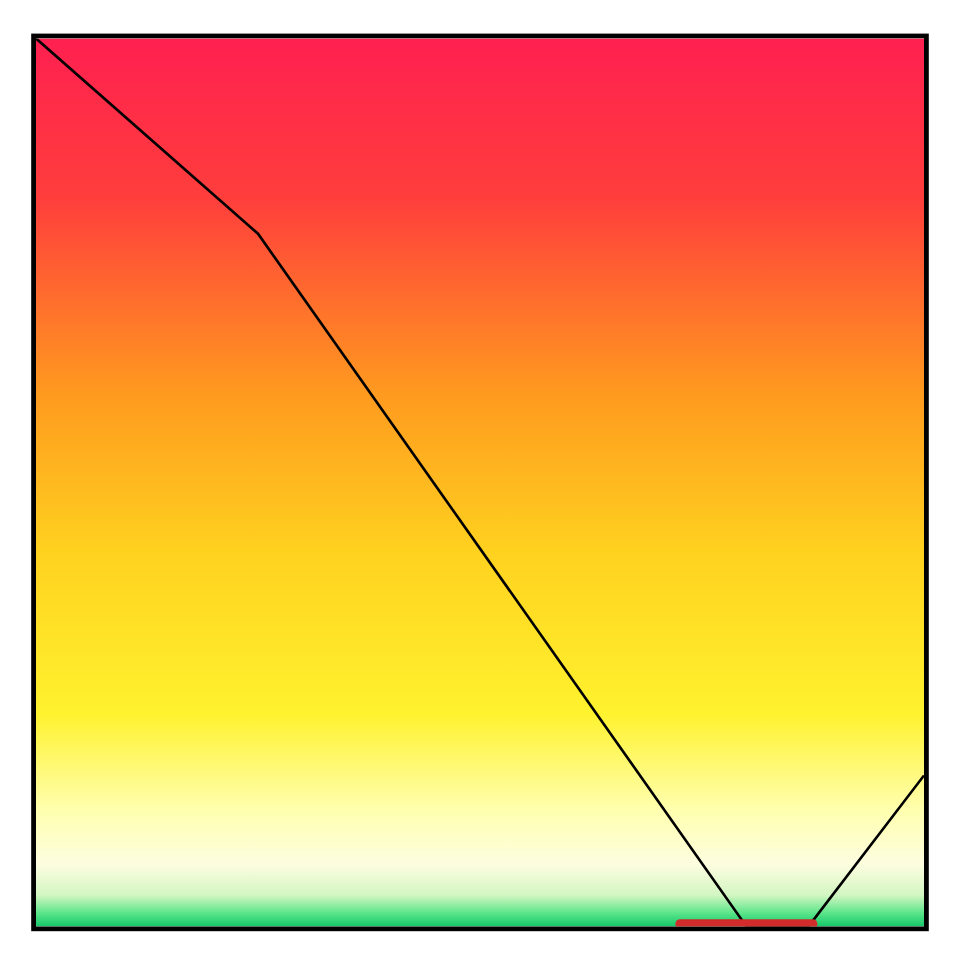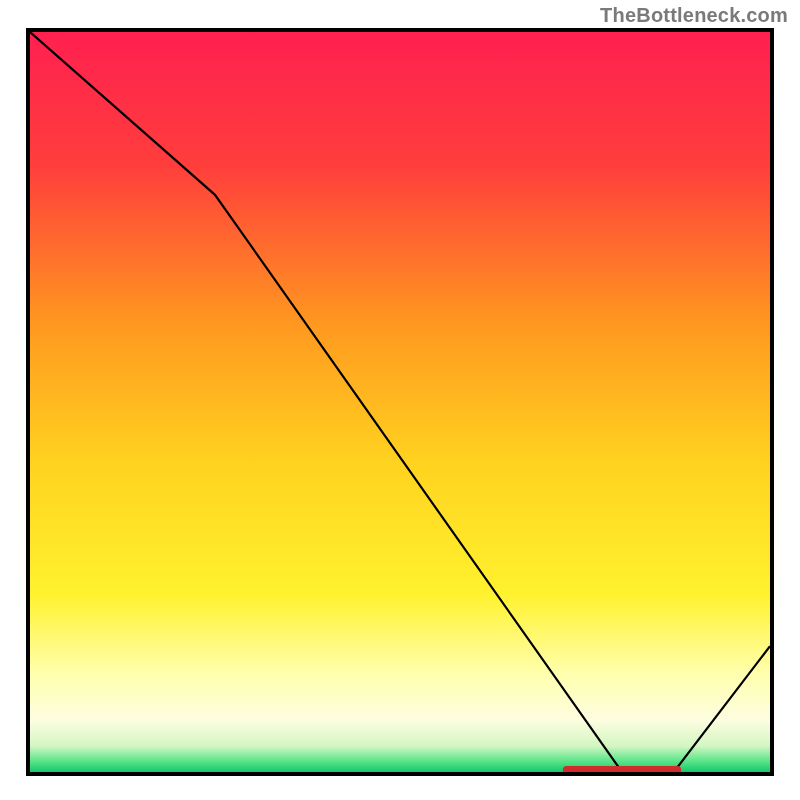--- a/index.html
+++ b/index.html
@@ -38,21 +38,20 @@
   svg.chart {
     display: block;
     width: 100%;
     height: 100%;
   }
 </style>
 </head>
 <body>
 <div class="container">
 
-  <div class="attribution">TheBottleneck.com</div>
 
   <div class="plot-frame">
     <svg class="chart" viewBox="0 0 740 740" preserveAspectRatio="none">
         <defs>
           <linearGradient id="bgGrad" x1="0" y1="0" x2="0" y2="1">
             <stop offset="0%" stop-color="#ff2050"></stop>
             <stop offset="18%" stop-color="#ff3e3c"></stop>
             <stop offset="40%" stop-color="#ff9a1f"></stop>
             <stop offset="57.99999999999999%" stop-color="#ffd21f"></stop>
             <stop offset="76%" stop-color="#fff22e"></stop>

